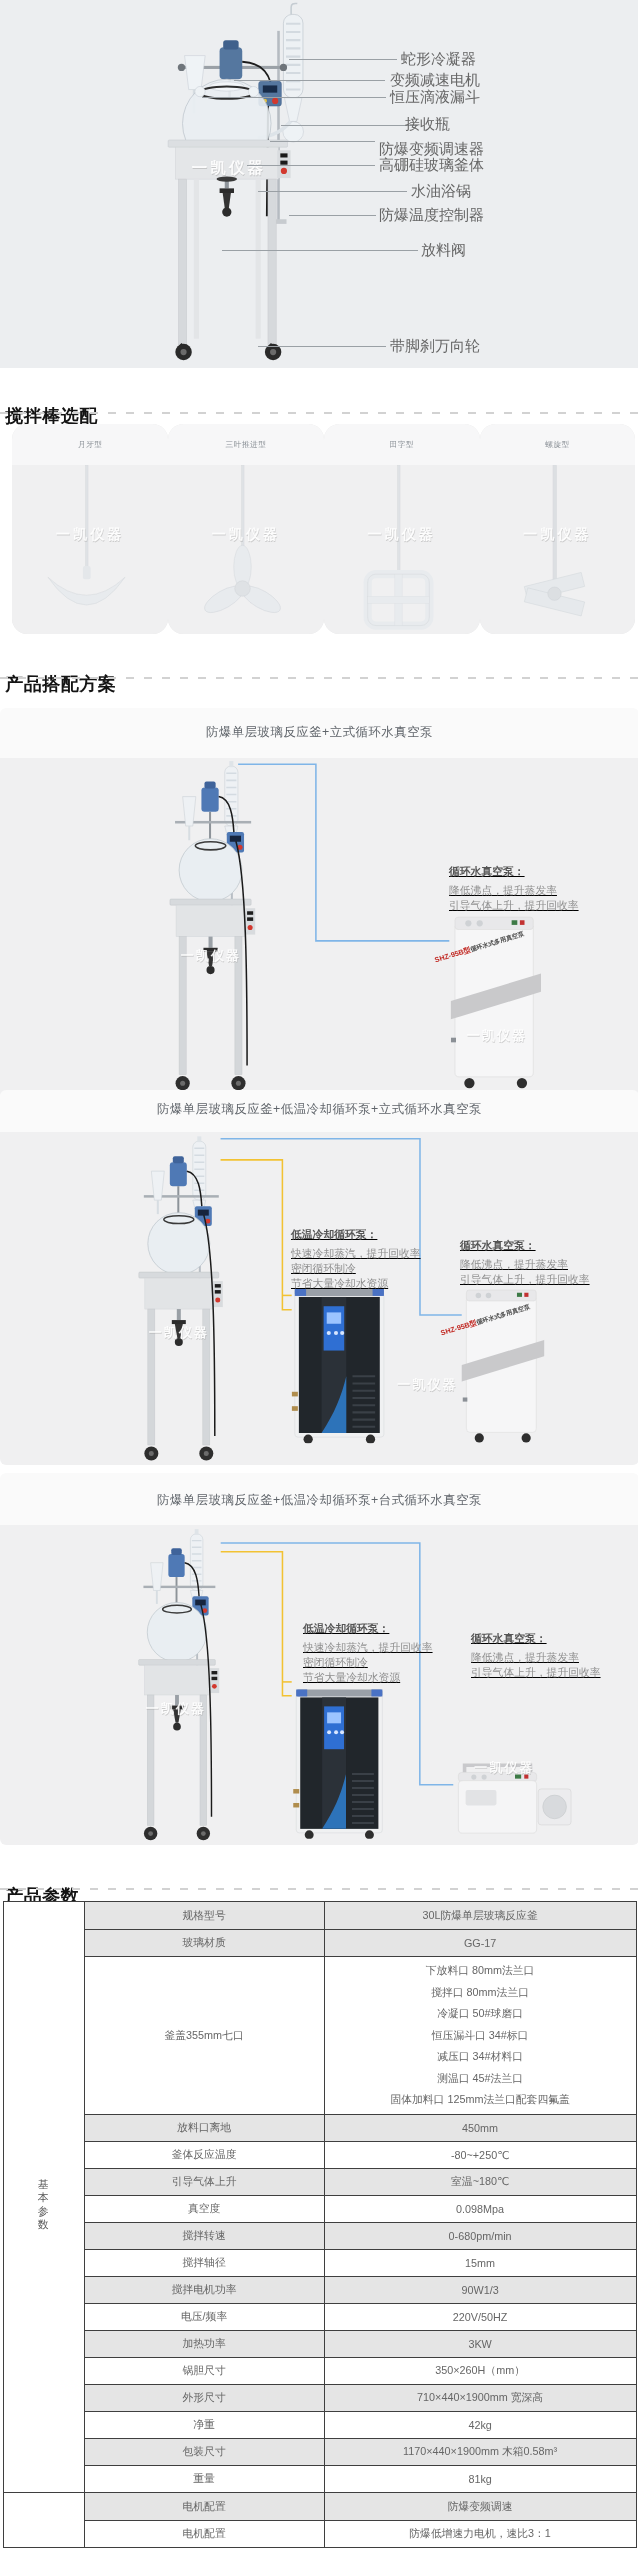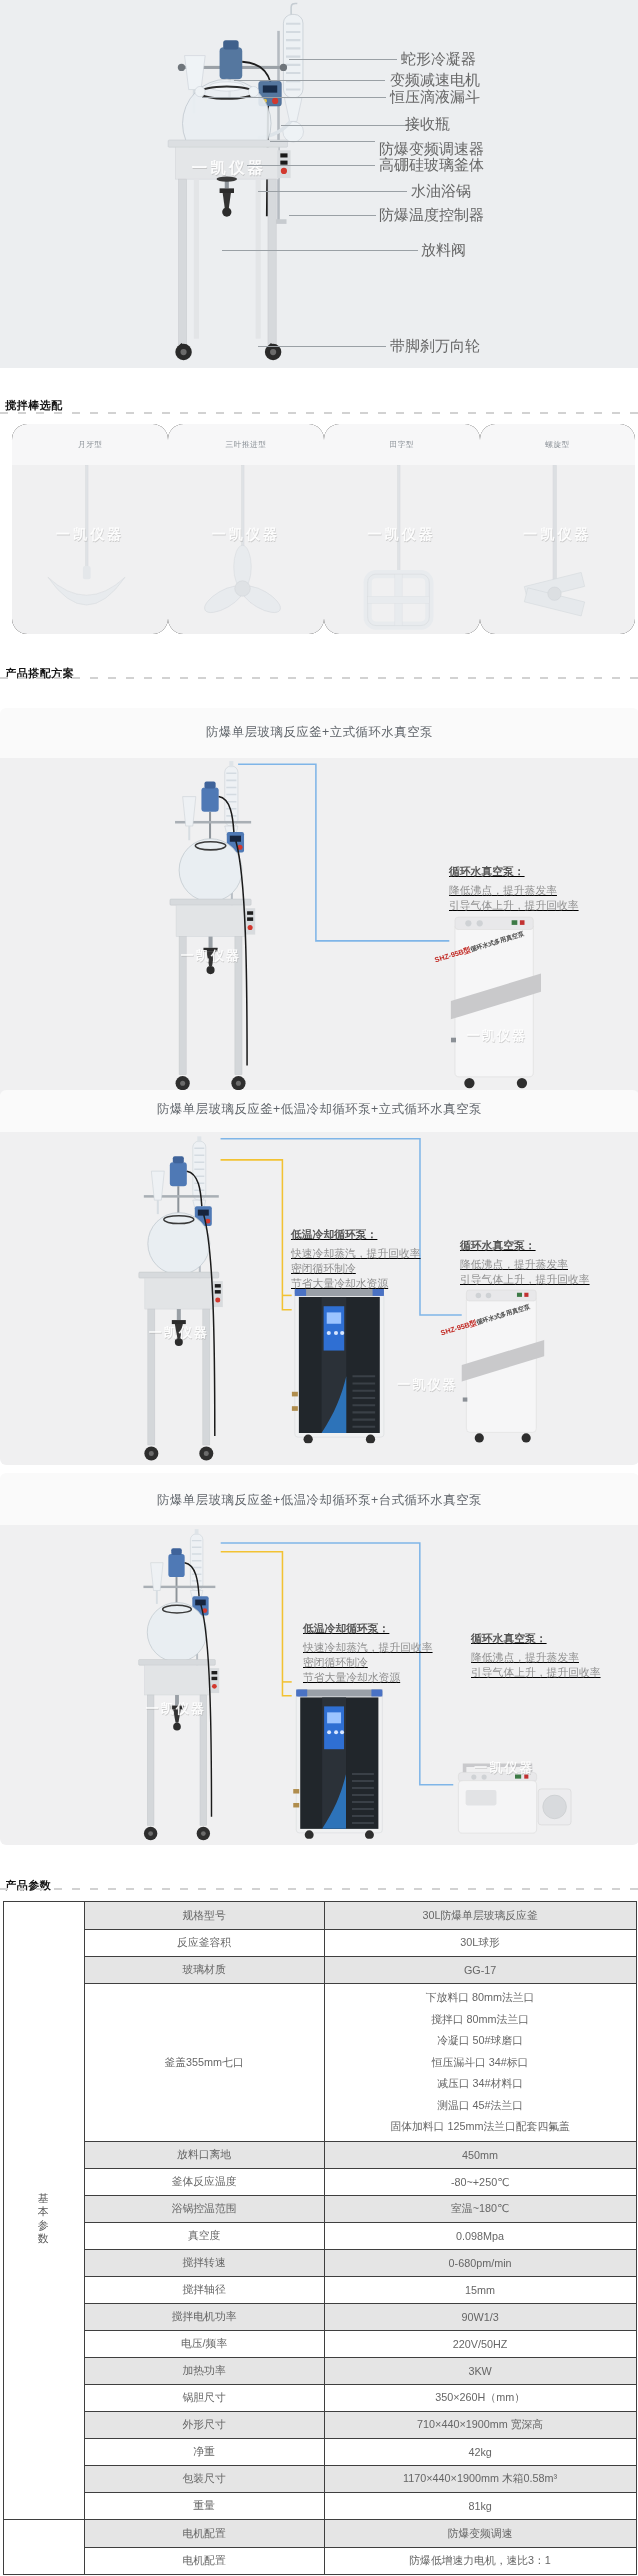--- a/index.html
+++ b/index.html
@@ -7,27 +7,27 @@
   #page{position:relative;width:639px;height:3998px;background:#fff;overflow:hidden;}
 
   
   #hero{position:absolute;left:0;top:0;width:639px;height:368px;background:#eceef0;}
   .callout-line{position:absolute;height:0.5px;background:#9aa0a5;}
   .callout-label{position:absolute;font-size:15px;color:#666;line-height:12.4px;white-space:nowrap;}
   .watermark{position:absolute;color:rgba(255,255,255,.92);font-weight:bold;text-align:center;
              text-shadow:0.5px 0.5px 0.5px rgba(160,160,160,.45);letter-spacing:3.1px;pointer-events:none;}
 
   
-  .sec-title{position:absolute;left:5.2px;font-size:11px;font-weight:bold;color:#141414;letter-spacing:0.5px;}
+  .sec-title{position:absolute;left:5.2px;font-size:18px;font-weight:bold;color:#141414;letter-spacing:0.5px;}
   .dash-line{position:absolute;left:0;width:639px;height:1.5px;
              background-image:repeating-linear-gradient(to right,#d2d2d2 0 8.2px,transparent 8.2px 18px);}
 
   
   #cards{position:absolute;left:12.4px;top:424px;width:623px;height:210px;display:flex;justify-content:space-between;}
-  .stir-card{position:relative;width:161px;height:210px;border-radius:15.5px;overflow:hidden;background:#000000;}
+  .stir-card{position:relative;width:161px;height:210px;border-radius:15.5px;overflow:hidden;background:#e5e5e5;}
   .stir-head{height:41px;background:#f7f7f8;display:flex;align-items:center;justify-content:center;
              font-size:7.7px;color:#8a9096;letter-spacing:0.5px;}
   .stir-img{position:relative;height:169px;background:#f0f0f1;}
   .stir-img svg{position:absolute;left:0;top:0;}
   .stir-img .watermark{left:0;right:0;top:61px;font-size:14px;}
 
   
   .panel{position:absolute;left:0;width:639px;border-radius:6.2px;overflow:hidden;}
   .panel-head{position:absolute;left:0;top:0;width:100%;background:#fafafa;}
   .panel-title{position:absolute;left:0;width:100%;text-align:center;font-size:12.4px;color:#5f646a;letter-spacing:0.5px;}
@@ -364,24 +364,20 @@
   <div id="ptable">
       <div class="t-group">
         <div class="t-side">
           <span>基本参数</span>
         </div>
         <div class="t-rows">
           <div class="t-row even">
             <div class="t-label">规格型号</div>
             <div class="t-value">30L防爆单层玻璃反应釜</div>
           </div>
-          <div class="t-row odd">
-            <div class="t-label">反应釜容积</div>
-            <div class="t-value">30L球形</div>
-          </div>
           <div class="t-row even">
             <div class="t-label">玻璃材质</div>
             <div class="t-value">GG-17</div>
           </div>
           <div class="t-row odd" style="min-height: 158px;">
             <div class="t-label">釜盖355mm七口</div>
             <div class="t-value">
               <div class="t-vline">下放料口  80mm法兰口</div>
               <div class="t-vline">搅拌口  80mm法兰口</div>
               <div class="t-vline">冷凝口  50#球磨口</div>
@@ -393,21 +389,21 @@
           </div>
           <div class="t-row even">
             <div class="t-label">放料口离地</div>
             <div class="t-value">450mm</div>
           </div>
           <div class="t-row odd">
             <div class="t-label">釜体反应温度</div>
             <div class="t-value">-80~+250℃</div>
           </div>
           <div class="t-row even">
-            <div class="t-label">浴锅控温范围</div>
+            <div class="t-label">引导气体上升</div>
             <div class="t-value">室温~180℃</div>
           </div>
           <div class="t-row odd">
             <div class="t-label">真空度</div>
             <div class="t-value">0.098Mpa</div>
           </div>
           <div class="t-row even">
             <div class="t-label">搅拌转速</div>
             <div class="t-value">0-680pm/min</div>
           </div>

